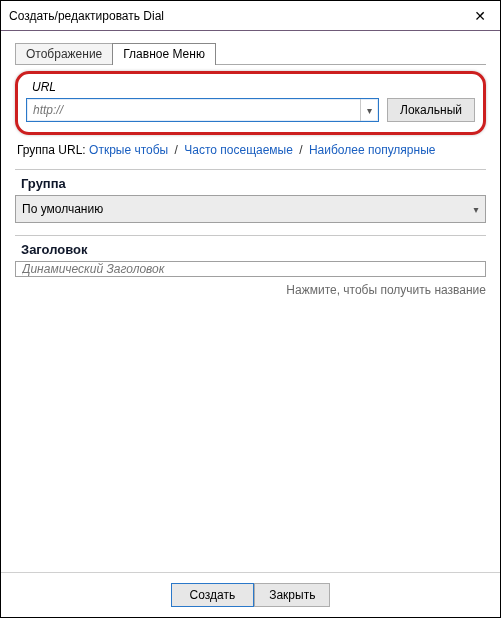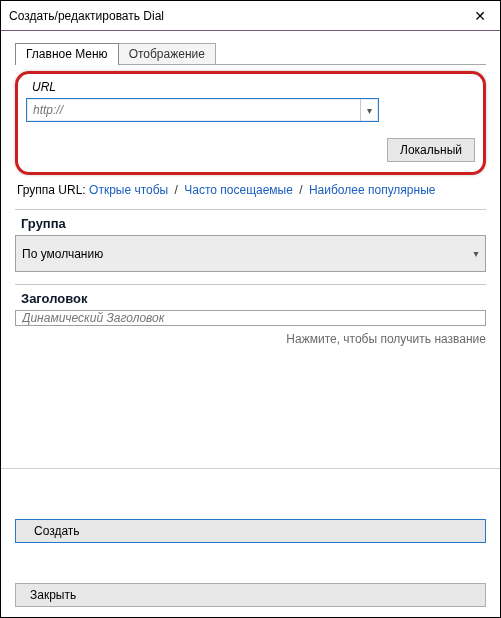--- a/index.html
+++ b/index.html
@@ -133,21 +133,20 @@
   }
   .btn {
     border: 1px solid #adadad;
     background: #e7e7e7;
     padding: 4px 12px;
     font-size: 12px;
     cursor: pointer;
     height: 24px;
     display: flex;
     align-items: center;
-    margin-top: 40px;
   }
 
   .select-url-line {
     margin: 8px 2px 0 2px;
     font-size: 12px;
     color: #000;
   }
   .select-url-line a {
     color: #1a5fc0;
     text-decoration: none;
@@ -167,21 +166,21 @@
     font-size: 13px;
     color: #0f172a;
     margin: 0 0 4px 6px;
     font-weight: bold;
   }
   .select-box {
     display: flex;
     align-items: center;
     border: 1px solid #a0a0a0;
     background: #ececec;
-    height: 37px;
+    height: 28px;
     cursor: pointer;
   }
   .select-box .sel-text {
     flex: 1;
     padding: 0 6px;
     font-size: 12px;
     color: #000;
   }
   .select-box .drop {
     width: 18px;
@@ -210,24 +209,23 @@
   }
   .hint-link span {
     color: #6a6a6a;
     cursor: pointer;
   }
 
   .footer {
     border-top: 1px solid #d0d0d0;
     padding: 10px 14px;
     display: flex;
-    justify-content: space-between;
+    justify-content: center;
     gap: 0;
     background: #fff;
-    flex-direction: column;
   }
   .footer .btn.primary {
     border: 1px solid #2a78c9;
     background: #e7e7e7;
     padding: 4px 18px;
   }
   .footer .btn {
     padding: 4px 14px;
   }
 </style>
@@ -238,25 +236,25 @@
 
   <div class="titlebar">
     <span class="title">Создать/редактировать Dial</span>
     <span class="close-x">✕</span>
   </div>
 
   <div class="content">
 
     <div class="tabs-row">
       <div class="tab-baseline"></div>
+      <div class="tab inactive">
+        <span>Отображение</span>
+      </div>
       <div class="tab active">
         <span>Главное Меню</span>
-      </div>
-      <div class="tab inactive">
-        <span>Отображение</span>
       </div>
     </div>
 
     <div class="highlight-box">
       <div class="field-label">URL</div>
       <div class="url-row">
         <div class="combo">
           <input type="text" placeholder="http://" style="">
           <div class="drop">▾</div>
         </div>

